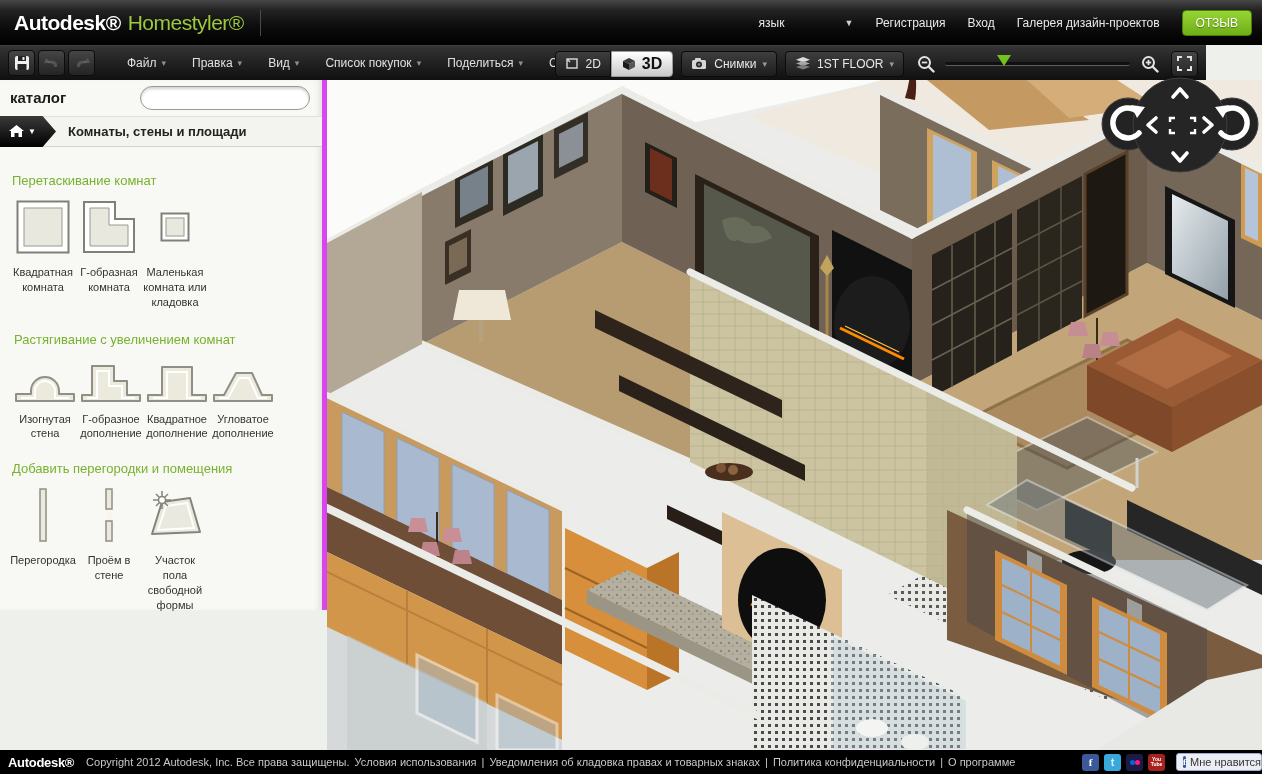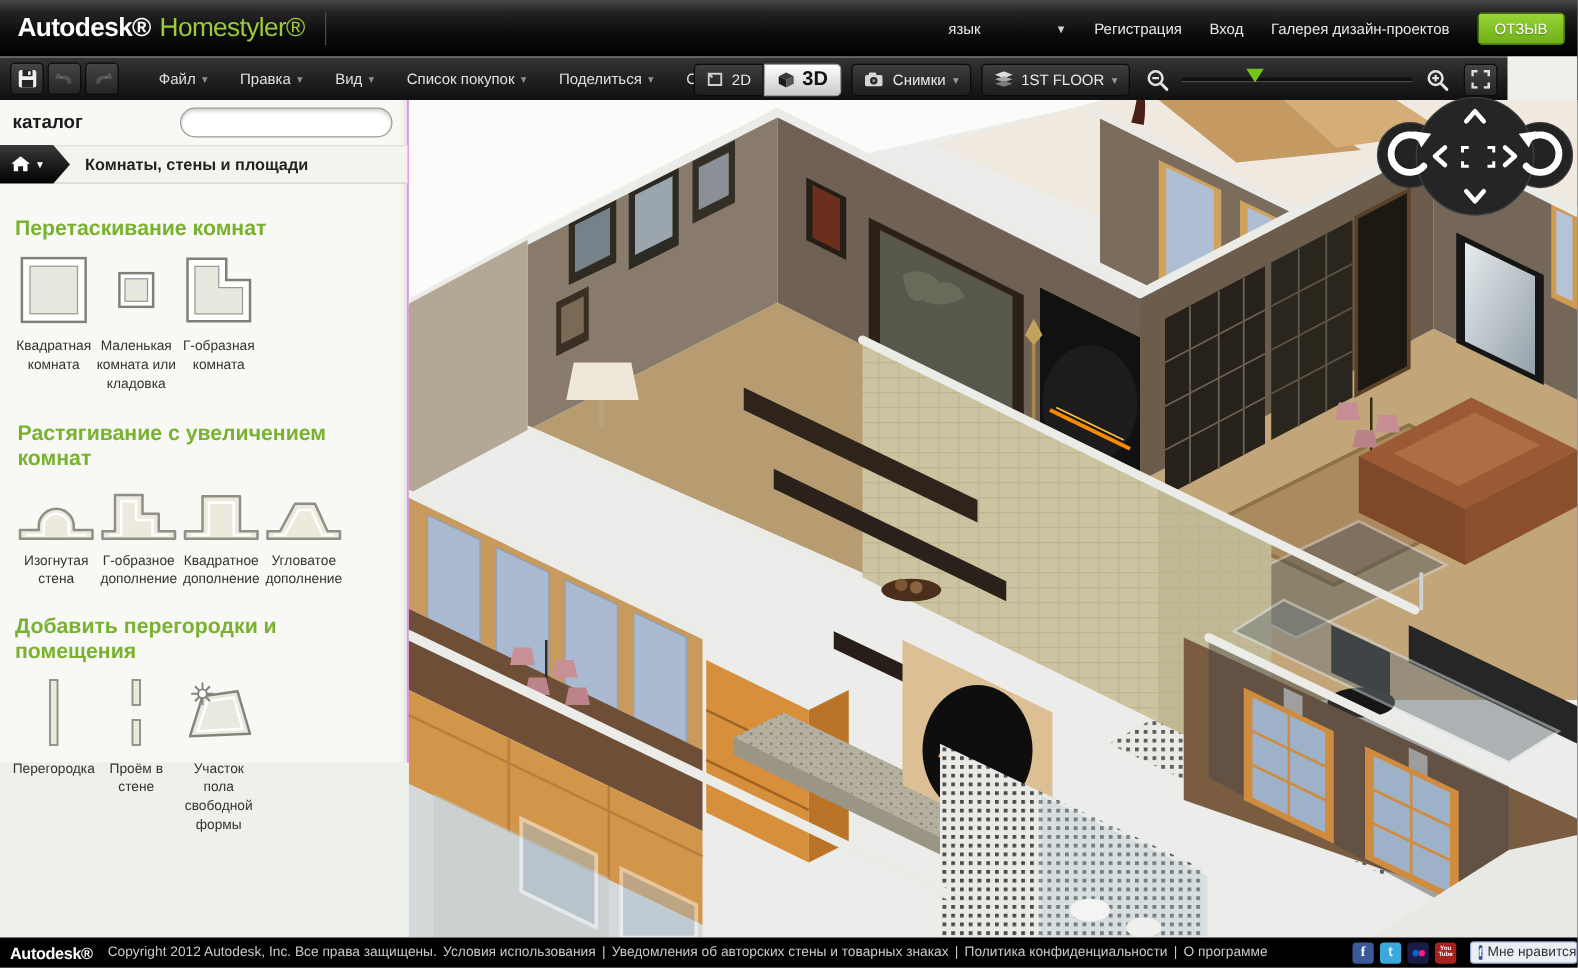--- a/index.html
+++ b/index.html
@@ -43,35 +43,35 @@
     color:#111; font-weight:bold; border:1px solid #9a9a9a; height:26px; display:flex; align-items:center; gap:6px; padding:0 10px; cursor:pointer; }
   .caret { font-size:9px; color:#9a9a9a; }
   .slider-wrap { display:flex; align-items:center; gap:6px; }
   .slider-track { position:relative; width:185px; height:4px; border-radius:2px;
     background:#101010; border-bottom:1px solid #5c5c5c; cursor:pointer; }
   .slider-thumb { position:absolute; left:28%; top:-7px; width:0; height:0;
     border-left:7px solid transparent; border-right:7px solid transparent; border-top:11px solid #72c41d; cursor:grab; }
 
   
   .sidebar { position:absolute; left:0; top:80px; width:327px; height:530px;
-    background:#f8f8f5; border-right:1px solid #d946ef; box-shadow:inset -6px 0 8px -6px rgba(0,0,0,.18); }
+    background:#f8f8f5; border-right:5px solid #d946ef; box-shadow:inset -6px 0 8px -6px rgba(0,0,0,.18); }
   .catalog-row { position:relative; height:36px; }
   .catalog-title { position:absolute; left:10px; top:9px; font-size:15px; font-weight:bold; color:#1c1c1c; }
   .searchbox { position:absolute; right:12px; top:6px; width:170px; height:24px; background:#fff;
     border:1px solid #9a9a94; border-radius:13px; display:flex; overflow:hidden; box-shadow:inset 0 2px 3px rgba(0,0,0,.18); }
   .searchbox input { flex:1; border:none; outline:none; padding:0 10px; font-size:12px; background:transparent; }
   .breadcrumb { position:relative; height:31px; background:#f3f3ef; border-top:1px solid #e0e0da;
     border-bottom:1px solid #d2d2cc; display:flex; align-items:center; }
   .home-tag { width:56px; height:31px; background:linear-gradient(180deg,#3a3a3a,#000);
     clip-path:polygon(0 0, 76% 0, 100% 50%, 76% 100%, 0 100%);
     display:flex; align-items:center; justify-content:flex-start; gap:4px; padding-left:9px; cursor:pointer; }
   .home-caret { color:#fff; font-size:8px; }
   .crumb-label { margin-left:12px; font-size:13px; font-weight:bold; color:#222; }
   .section { padding:0 10px; }
-  .section-heading { font-size:17px; font-weight:bold; color:#78b22e; margin:0 0 10px 2px; }
+  .section-heading { font-size:13px; font-weight:normal; color:#78b22e; margin:0 0 10px 2px; }
   .sec1 { margin-top:26px; } .sec2 { margin-top:22px;padding-left:12px; } .sec3 { margin-top:20px; }
   .items-row { display:flex; align-items:flex-start; }
   .cat-item { width:66px; display:flex; flex-direction:column; align-items:center; cursor:pointer; }
   .cat-item .icon-box { height:58px; display:flex; align-items:center; justify-content:center; }
   .sec2 .cat-item .icon-box { height:46px; align-items:flex-end; }
   .cat-item .lbl { margin-top:9px; font-size:11px; color:#333; text-align:center; line-height:1.35; }
 
   
   .canvas { position:absolute; left:327px; top:80px; width:935px; height:670px; background:#edeeea; cursor:grab; }
   .canvas svg.scene { position:absolute; left:0; top:0; }
@@ -259,35 +259,35 @@
           <div class="icon-box">
               <svg width="56" height="56" viewBox="0 0 56 56">
             <rect x="2.5" y="2.5" width="51" height="51" fill="#fff" stroke="#80807a" stroke-width="2"></rect>
             <rect x="9" y="9" width="38" height="38" fill="#e8e8df" stroke="#9a9a90" stroke-width="1"></rect>
           </svg>
             </div>
           <div class="lbl">Квадратная комната</div>
         </div>
         <div class="cat-item">
           <div class="icon-box">
+              <svg width="56" height="56" viewBox="0 0 56 56">
+            <path d="M3,3 h31 v17 h19 v33 h-50 z" fill="#fff" stroke="#80807a" stroke-width="2"></path>
+            <path d="M9,9 h19 v17 h19 v21 h-38 z" fill="#e8e8df" stroke="#9a9a90" stroke-width="1"></path>
+          </svg>
+            </div>
+          <div class="lbl">Г-образная комната</div>
+        </div>
+        <div class="cat-item">
+          <div class="icon-box">
               <svg width="30" height="30" viewBox="0 0 30 30">
             <rect x="1.5" y="1.5" width="27" height="27" fill="#fff" stroke="#80807a" stroke-width="2"></rect>
             <rect x="6" y="6" width="18" height="18" fill="#e8e8df" stroke="#9a9a90" stroke-width="1"></rect>
           </svg>
             </div>
           <div class="lbl">Маленькая комната или кладовка</div>
-        </div>
-        <div class="cat-item">
-          <div class="icon-box">
-              <svg width="56" height="56" viewBox="0 0 56 56">
-            <path d="M3,3 h31 v17 h19 v33 h-50 z" fill="#fff" stroke="#80807a" stroke-width="2"></path>
-            <path d="M9,9 h19 v17 h19 v21 h-38 z" fill="#e8e8df" stroke="#9a9a90" stroke-width="1"></path>
-          </svg>
-            </div>
-          <div class="lbl">Г-образная комната</div>
         </div>
       </div>
     </div>
 
     <div class="section sec2">
       <div class="section-heading">Растягивание с увеличением комнат</div>
       <div class="items-row">
         <div class="cat-item">
           <div class="icon-box">
               <svg width="62" height="42" viewBox="0 0 62 42">
@@ -629,21 +629,21 @@
       <path d="M126,40 A15,15 0 1 1 124,62" stroke="#fff" stroke-width="5.5" fill="none" stroke-linecap="round"></path>
       <polygon points="132,34 118,36 126,47" fill="#fff"></polygon>
     </svg>
   </div>
 
   <div class="footer">
     <span class="f-brand">Autodesk®</span>
     <span class="f-copy">Copyright 2012 Autodesk, Inc. Все права защищены.</span>
     <span class="f-link">Условия использования</span>
     <span class="f-sep">|</span>
-    <span class="f-link">Уведомления об авторских стены и товарных знаках</span>
+    <span class="f-link">Уведомления об кладовка правах и товарных знаках</span>
     <span class="f-sep">|</span>
     <span class="f-link">Политика конфиденциальности</span>
     <span class="f-sep">|</span>
     <span class="f-link">О программе</span>
     <div class="f-right">
       <div class="soc fb">
           <span>f</span>
         </div>
       <div class="soc tw">
           <span>t</span>

